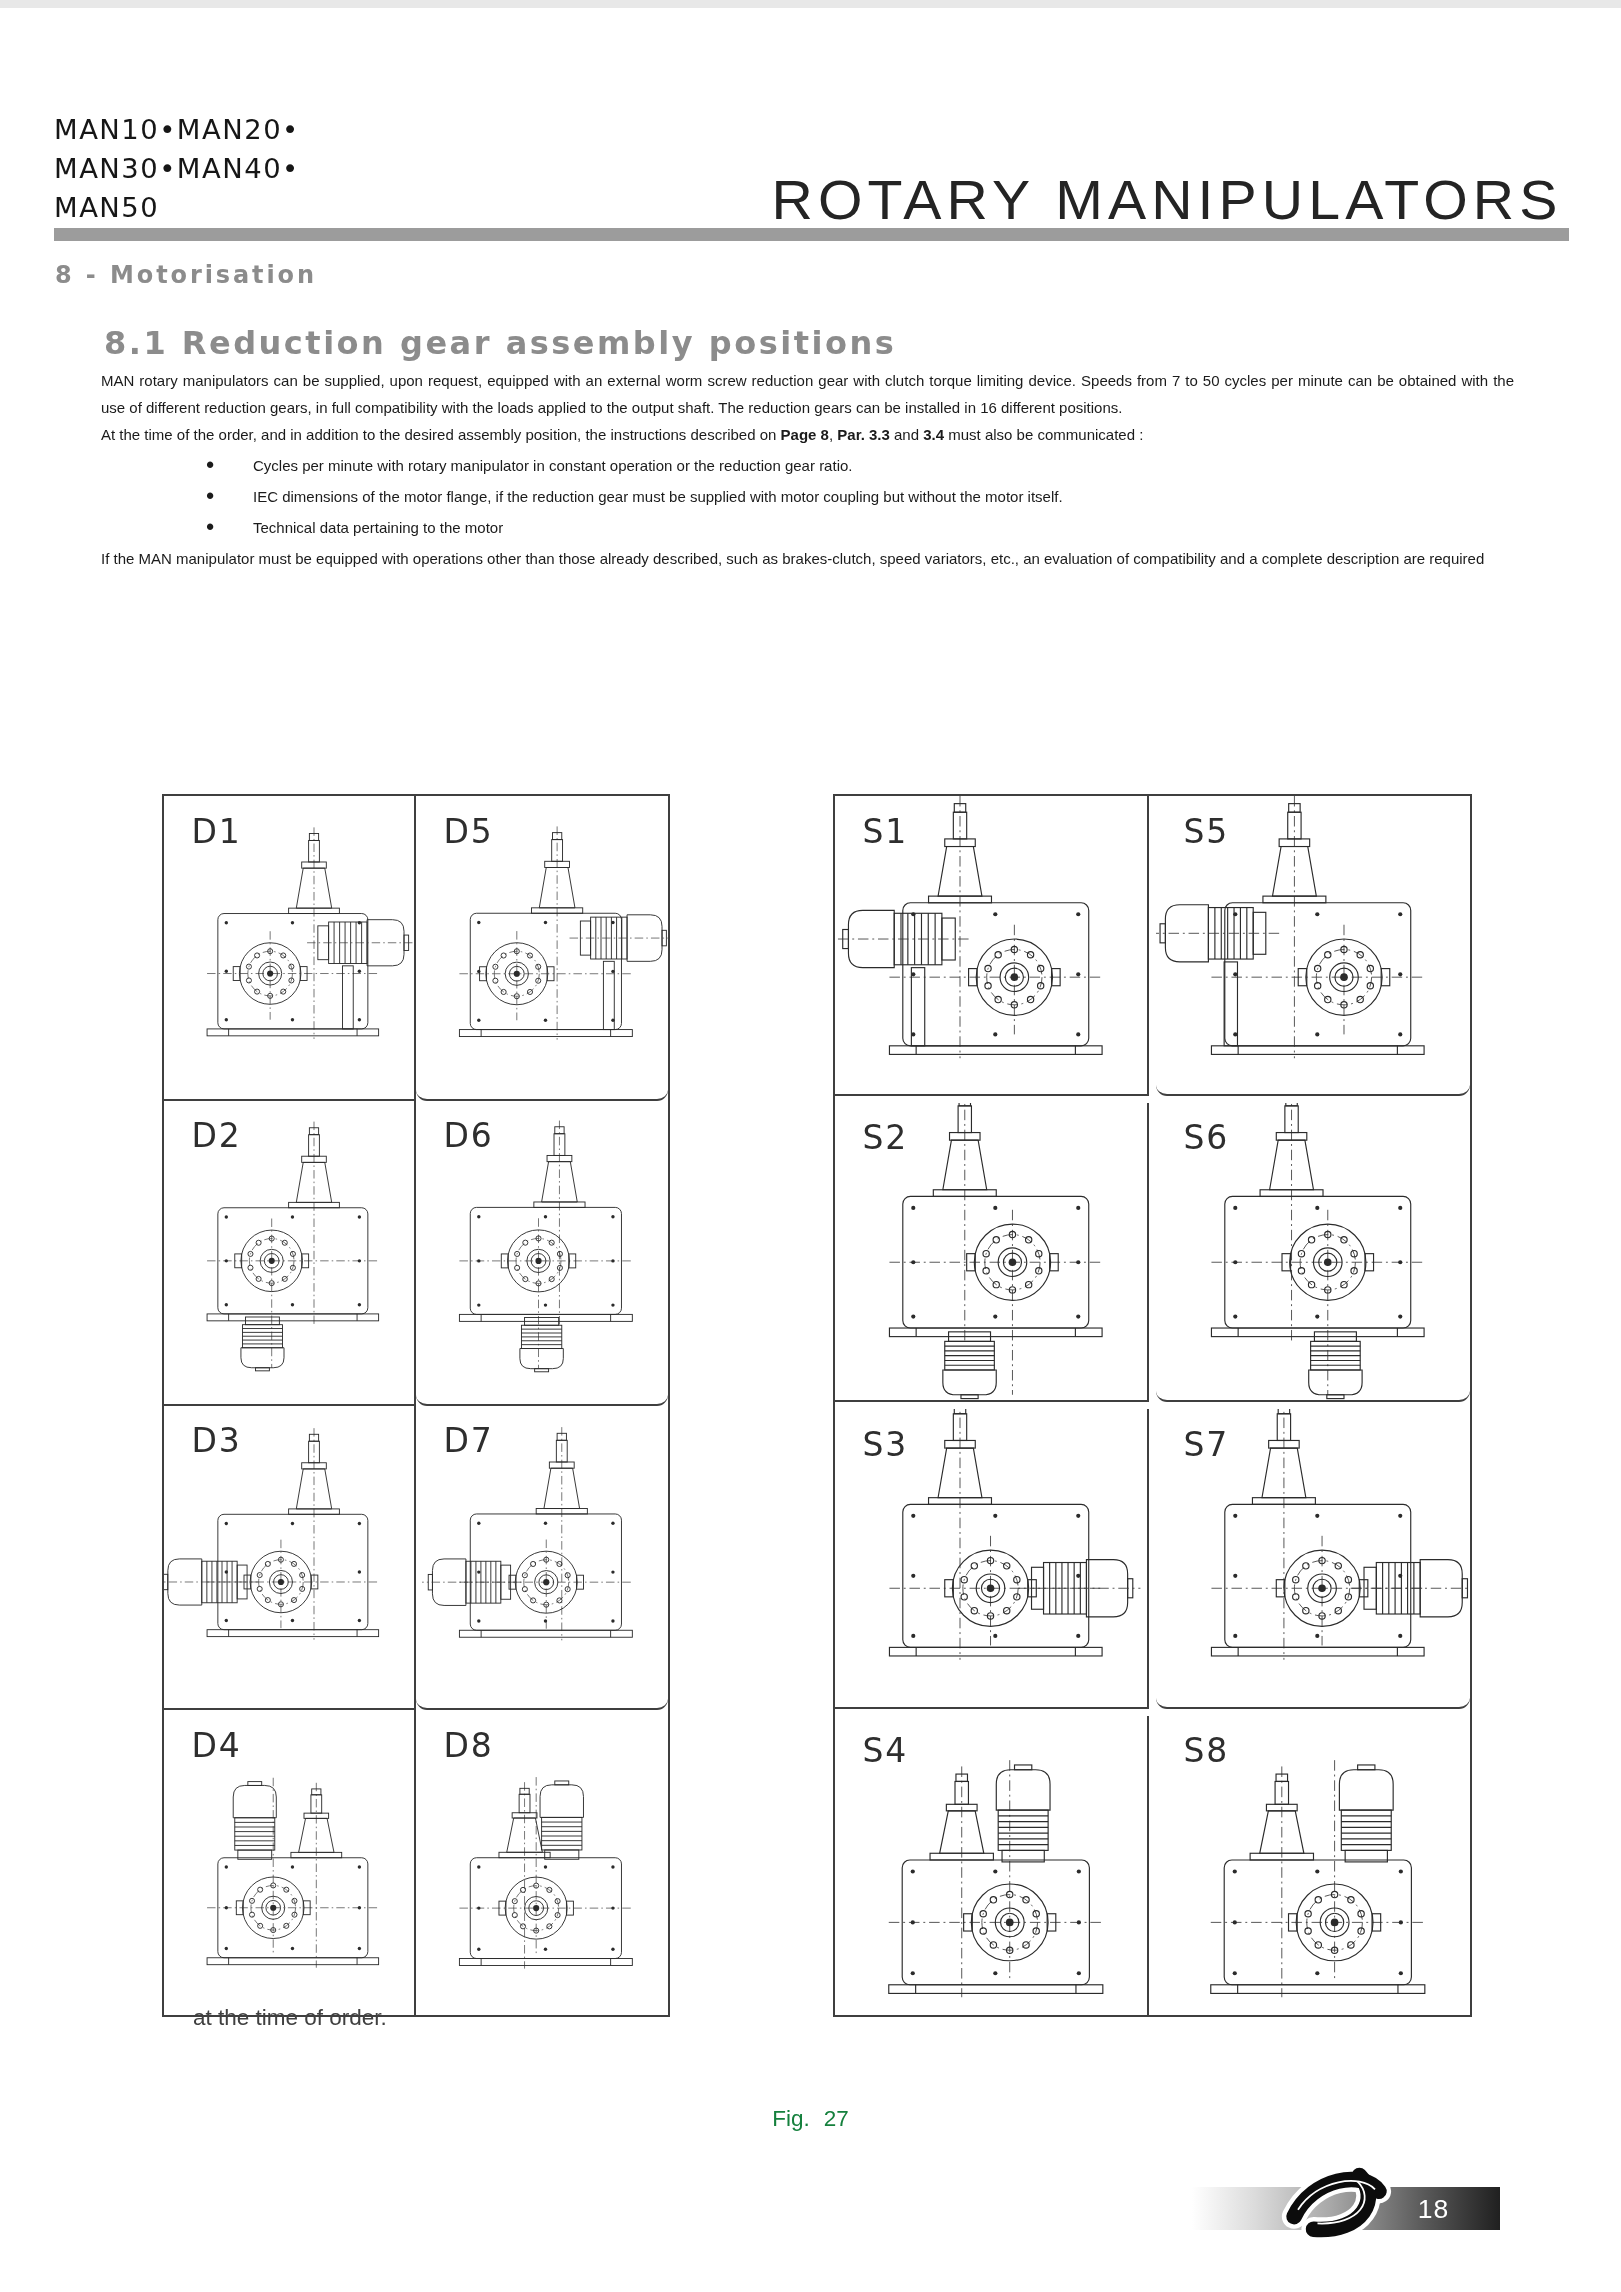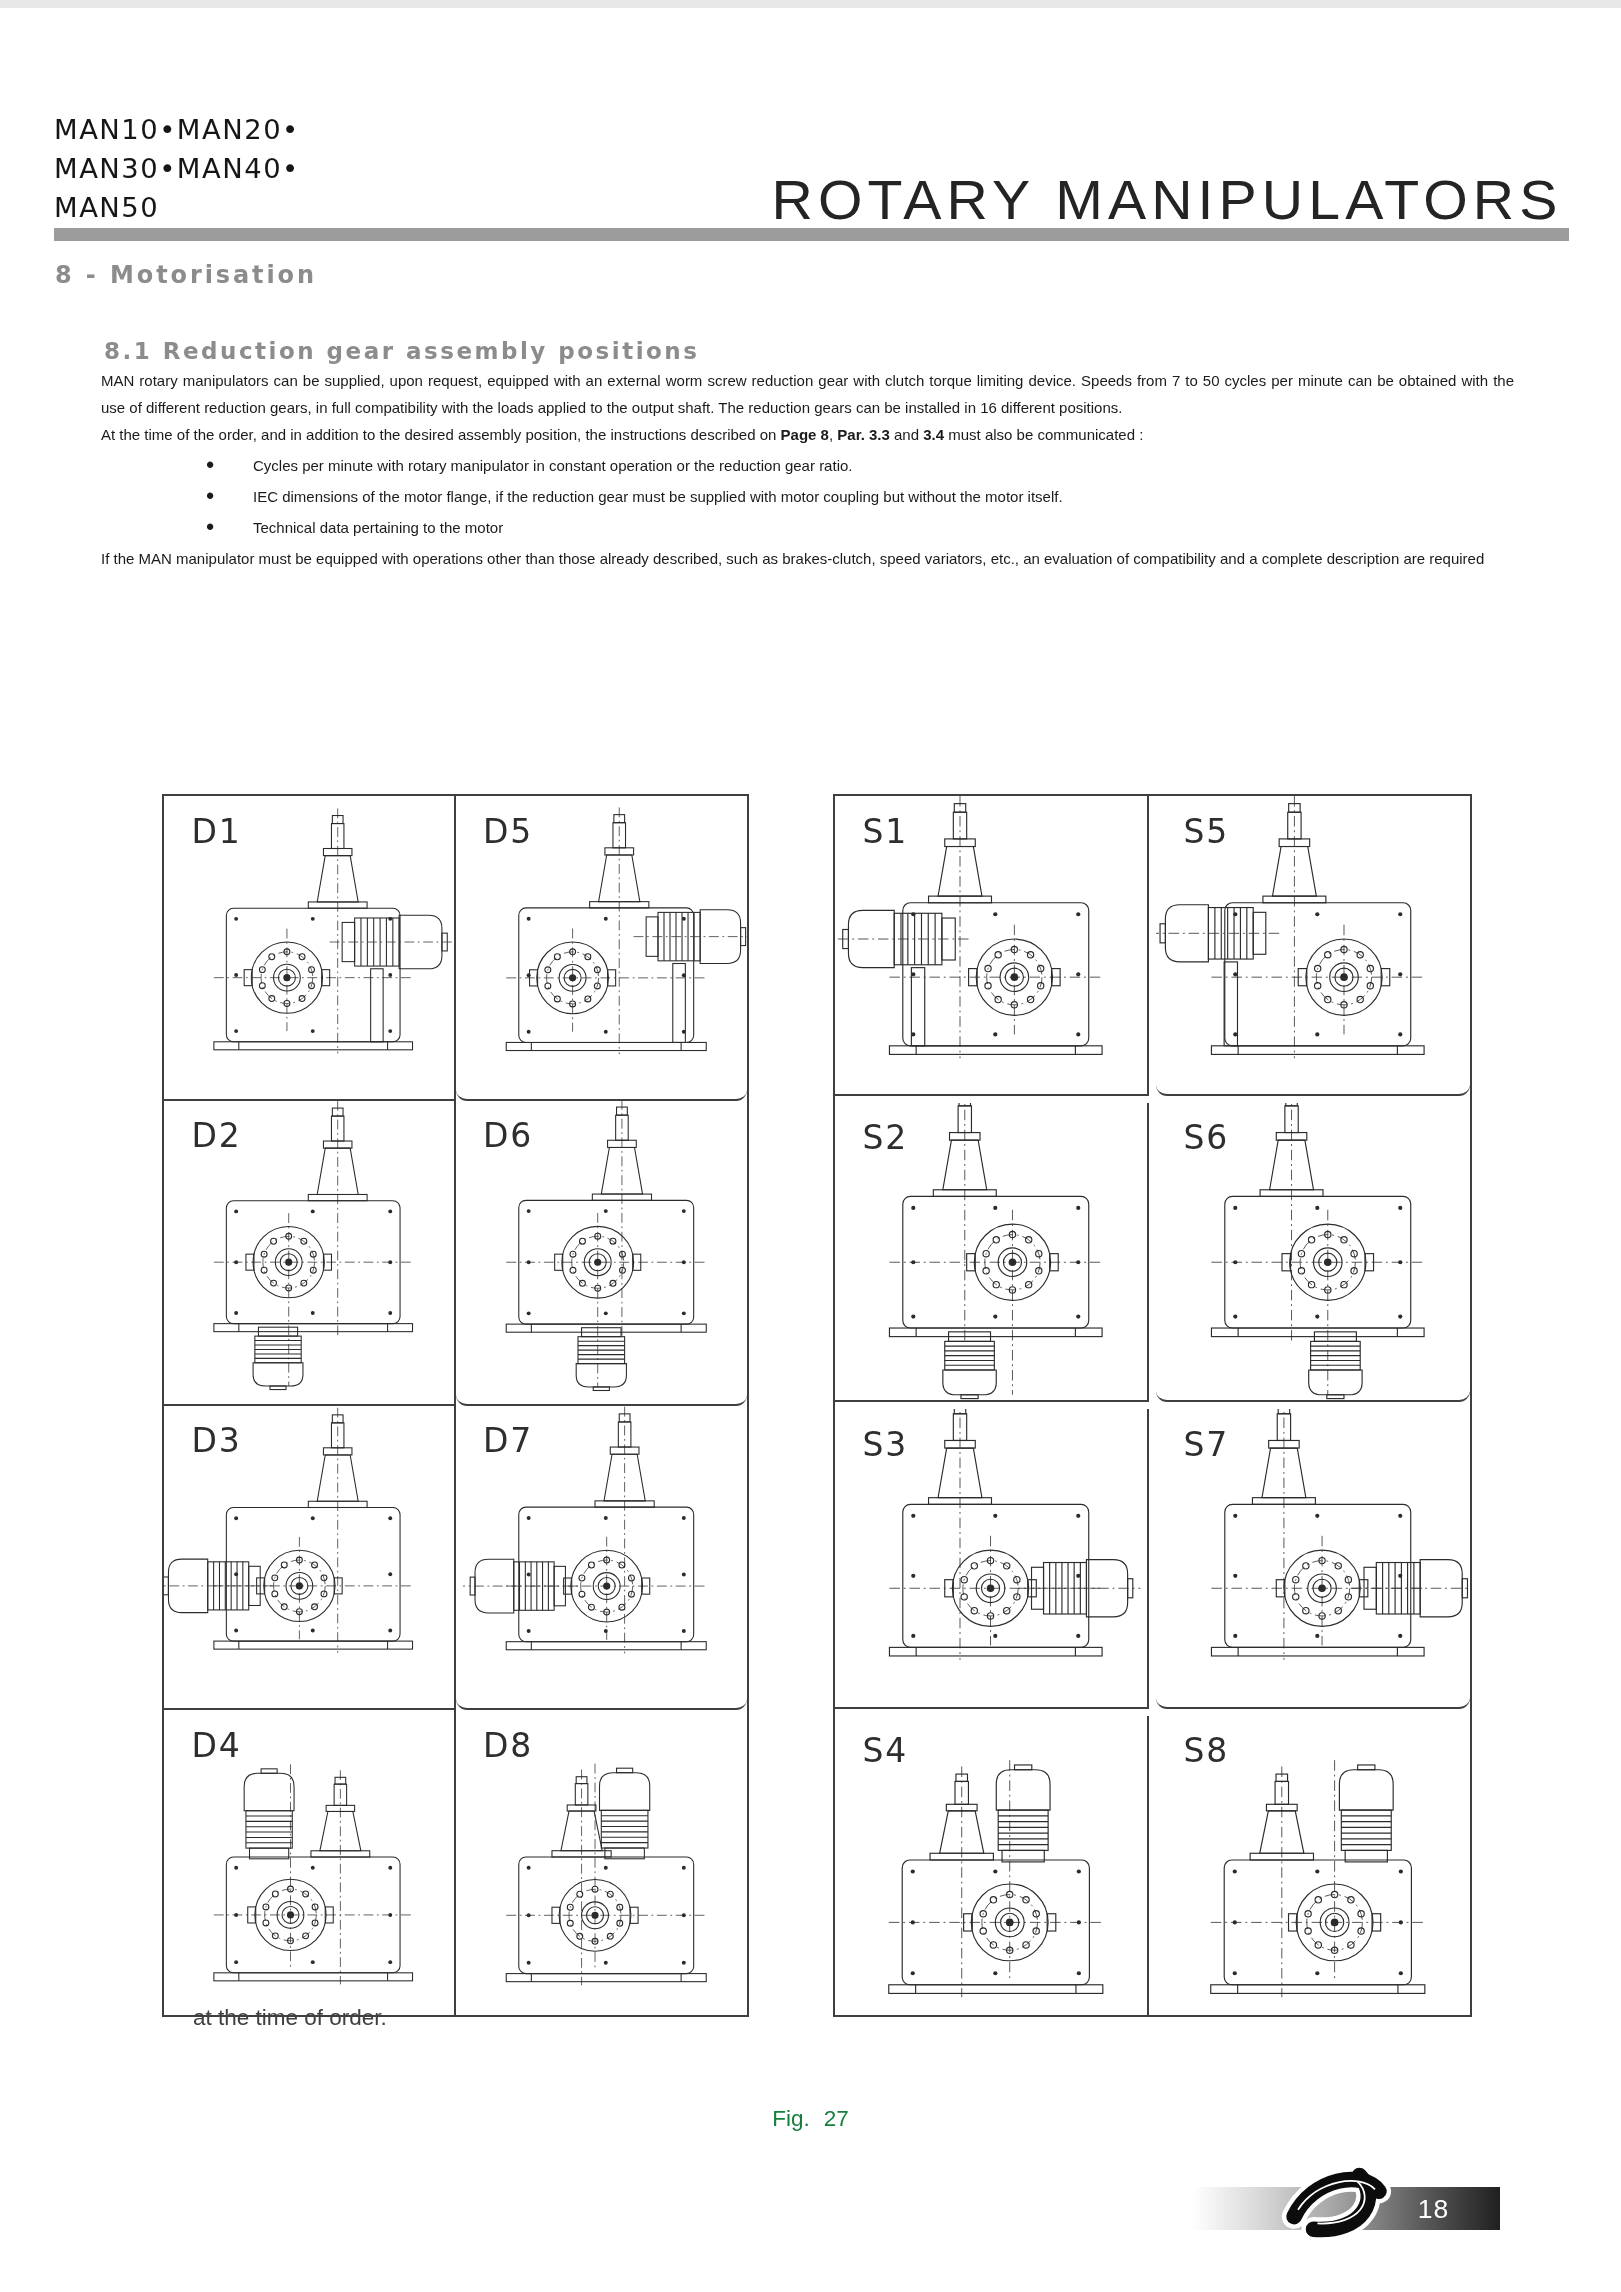--- a/index.html
+++ b/index.html
@@ -10,35 +10,35 @@
   .models{position:absolute;left:54px;top:102px;font-size:27.4px;line-height:39px;
           letter-spacing:1.5px;color:#161616;font-family:"DejaVu Sans", sans-serif;}
   .doc-title{position:absolute;right:59px;top:160px;font-size:55px;font-weight:400;
              letter-spacing:4.9px;color:#242424;white-space:nowrap;
              font-family:"Liberation Sans", sans-serif;transform:scaleX(1.04);transform-origin:right;}
   .header-bar{position:absolute;left:54px;top:220px;width:1515px;height:12.7px;background:var(--bar-gray,#9c9c9c);}
 
   
   .h1{position:absolute;left:55px;top:253px;font-size:24px;font-weight:bold;letter-spacing:2.9px;
       color:var(--heading-gray,#8c8c8c);font-family:"DejaVu Sans", sans-serif;}
-  .h2{position:absolute;left:104px;top:330px;font-size:23px;font-weight:bold;letter-spacing:2.5px;
+  .h2{position:absolute;left:104px;top:316px;font-size:32px;font-weight:bold;letter-spacing:2.5px;
       color:var(--heading-gray,#8c8c8c);font-family:"DejaVu Sans", sans-serif;}
 
   
   .bodytext{position:absolute;left:101px;top:359px;width:1413px;font-size:15px;line-height:27px;
             text-align:justify;color:#1b1b1b;}
   .bodytext p{margin:0;}
   .bodytext ul{margin:2.9px 0;padding:0 0 0 152px;}
   .bodytext li{list-style:none;position:relative;margin:3.9px 0;}
   .bodytext li::before{content:"\2022";position:absolute;left:-47px;font-size:23.5px;}
 
   
   .fig-table{position:absolute;top:786px;height:1223px;border:2px solid #3f3f3f;box-sizing:border-box;
              display:grid;grid-template-columns:1fr 1fr;grid-template-rows:repeat(4,1fr);background:#fff;}
-  .fig-table.left{left:162px;width:587px;}
+  .fig-table.left{left:162px;width:508px;}
   .fig-table.right{left:833px;width:639px;gap:7px;}
   .fig-cell{position:relative;border-right:2px solid #3f3f3f;border-bottom:2px solid #3f3f3f;}
   .fig-cell:nth-child(2n){border-right:none;border-radius:11px;}
   .fig-cell:nth-child(n+7){border-bottom:none;}
   .cell-label{position:absolute;left:27.4px;top:15.7px;font-size:33px;letter-spacing:2px;color:#2e2e2e;
               font-family:"DejaVu Sans", sans-serif;z-index:2;}
   .drawing{position:absolute;left:0;top:0;width:100%;height:100%;}
   .drawing rect,.drawing circle,.drawing path,.drawing polygon,.drawing line
           {fill:none;stroke:var(--line,#2b2b2b);stroke-width:1.2;}
   .drawing .cl{stroke-dasharray:11 4 2 4;stroke-width:0.9;stroke:#3c3c3c;}

